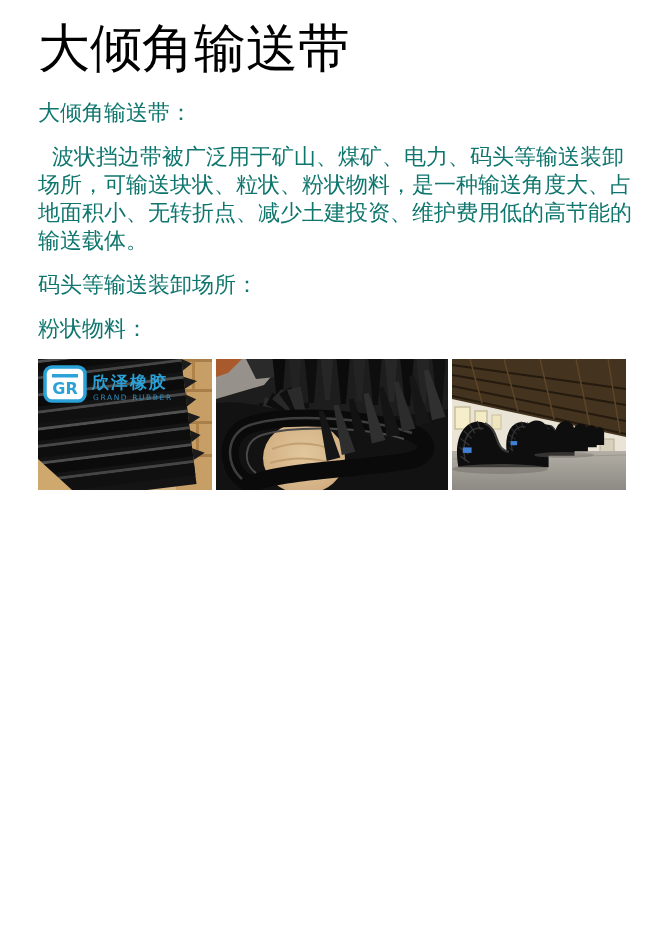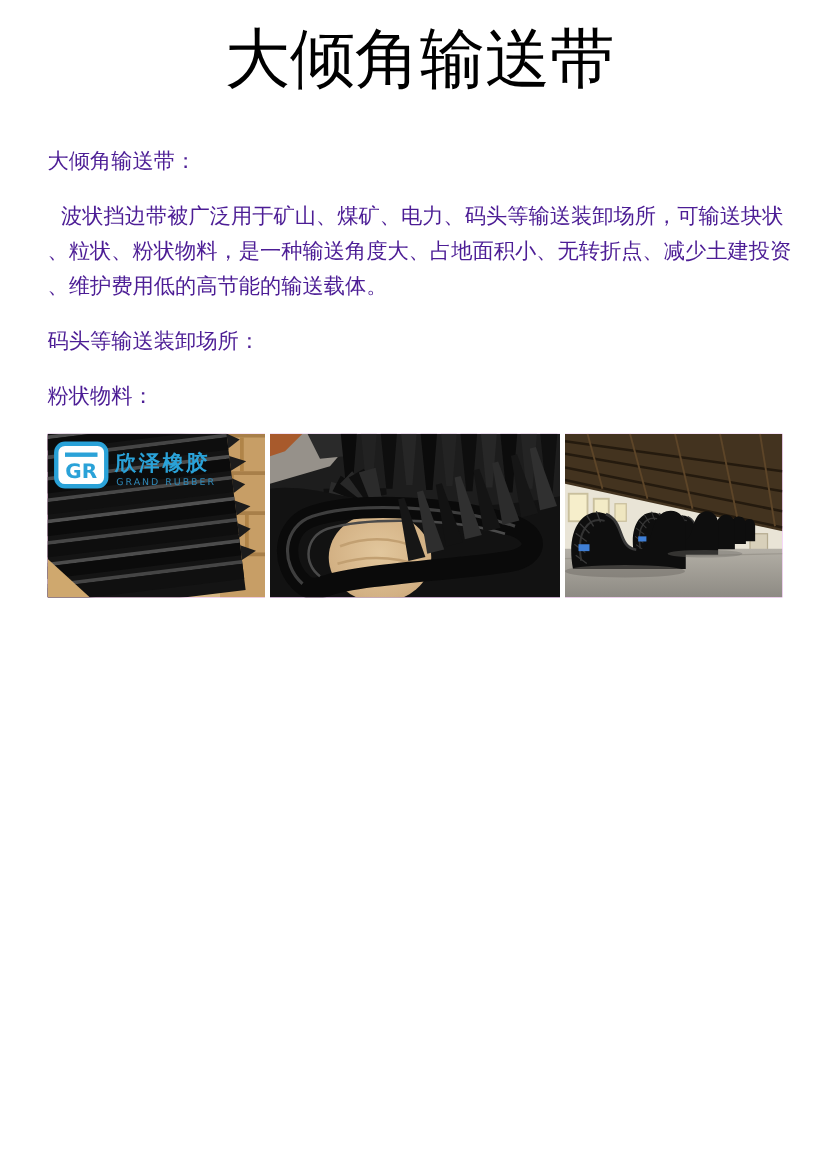--- a/index.html
+++ b/index.html
@@ -4,36 +4,36 @@
 <style>
   html,body{margin:0;padding:0;background:#ffffff;}
   body{
     width:666px;height:930px;overflow:hidden;
     font-family:"DejaVu Sans","Liberation Sans",sans-serif;
     color:#1a1a1a;
   }
   .page{width:666px;height:930px;background:#fff;}
   .content{padding:0 32px 0 38px;}
   h1.doc-title{
-    margin:16px 0 34px;
+    margin:16px 0 18px;
     font-size:52px;line-height:1.25;font-weight:400;
-    text-align:center;color:#000;letter-spacing:0;
+    text-align:left;color:#000;letter-spacing:0;
   }
   p.para{
     margin:0 0 16px;
-    font-size:17px;line-height:28px;
+    font-size:22px;line-height:28px;
     white-space:pre-wrap;
     word-break:break-all;line-break:anywhere;
-    color:#4c1d95;
+    color:#0f766e;
   }
   .photo-row{
     display:flex;gap:4px;margin-top:9px;
   }
   .photo{
-    height:131px;overflow:hidden;background:#f0abfc;flex:0 0 auto;
+    height:131px;overflow:hidden;background:#4d7c0f;flex:0 0 auto;
   }
   .photo svg{display:block;}
   .photo-1{width:174px;}
   .photo-2{width:232px;}
   .photo-3{width:174px;}
 </style>
 </head>
 <body>
 
 <div class="page">

